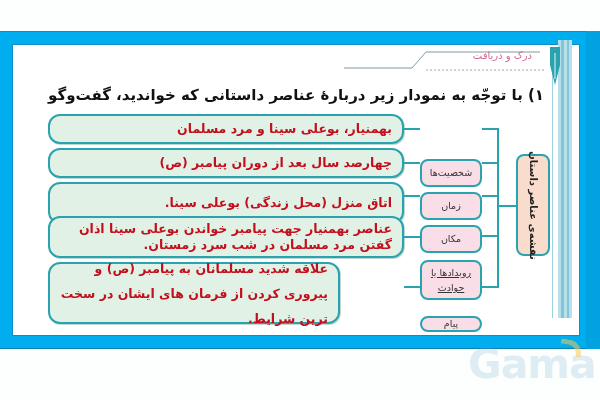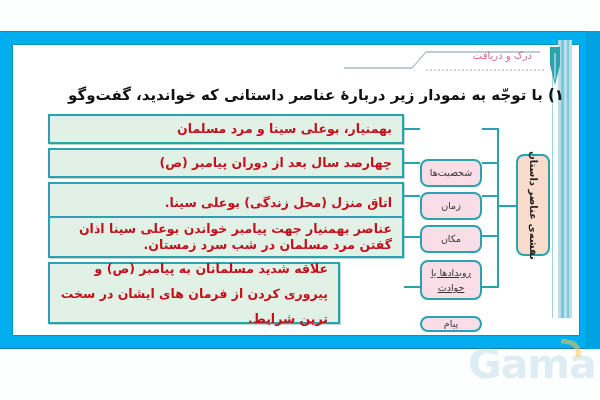--- a/index.html
+++ b/index.html
@@ -35,27 +35,27 @@
       position: absolute; left: 340px; top: 46px; width: 220px; height: 30px;
     }
     .header-tag svg { position: absolute; left: 0; top: 0; }
     .header-label {
       position: absolute; right: 28px; top: 4px;
       font-size: 10px; color: #d2668c; direction: rtl; font-family: "DejaVu Sans", sans-serif;
     }
     .pen-icon { position: absolute; left: 548px; top: 45px; }
 
     .question {
-      position: absolute; right: 36px; top: 86px;
+      position: absolute; right: 56px; top: 86px;
       direction: rtl; font-size: 15px; font-weight: bold; color: #111;
       font-family: "DejaVu Sans", sans-serif; white-space: nowrap;
     }
 
     .answer {
-      position: absolute; background: #e2f1e6; border: 2px solid #2aa3ae; border-radius: 0;
+      position: absolute; background: #e2f1e6; border: 2px solid #2aa3ae; border-radius: 12px;
       direction: rtl; color: #c30f1c; font-weight: bold; font-size: 12.5px;
       font-family: "DejaVu Sans", sans-serif; padding: 0 10px; line-height: 1.25;
       display: flex; align-items: center;
       box-shadow: 1px 1px 0 #bfd8d2;
     }
     .answer span { display: block; width: 100%; }
     .a1 { left: 48px; top: 114px; width: 356px; height: 30px; }
     .a2 { left: 48px; top: 148px; width: 356px; height: 30px; }
     .a3 { left: 48px; top: 182px; width: 356px; height: 42px; }
     .a4 { left: 48px; top: 216px; width: 356px; height: 42px; }

